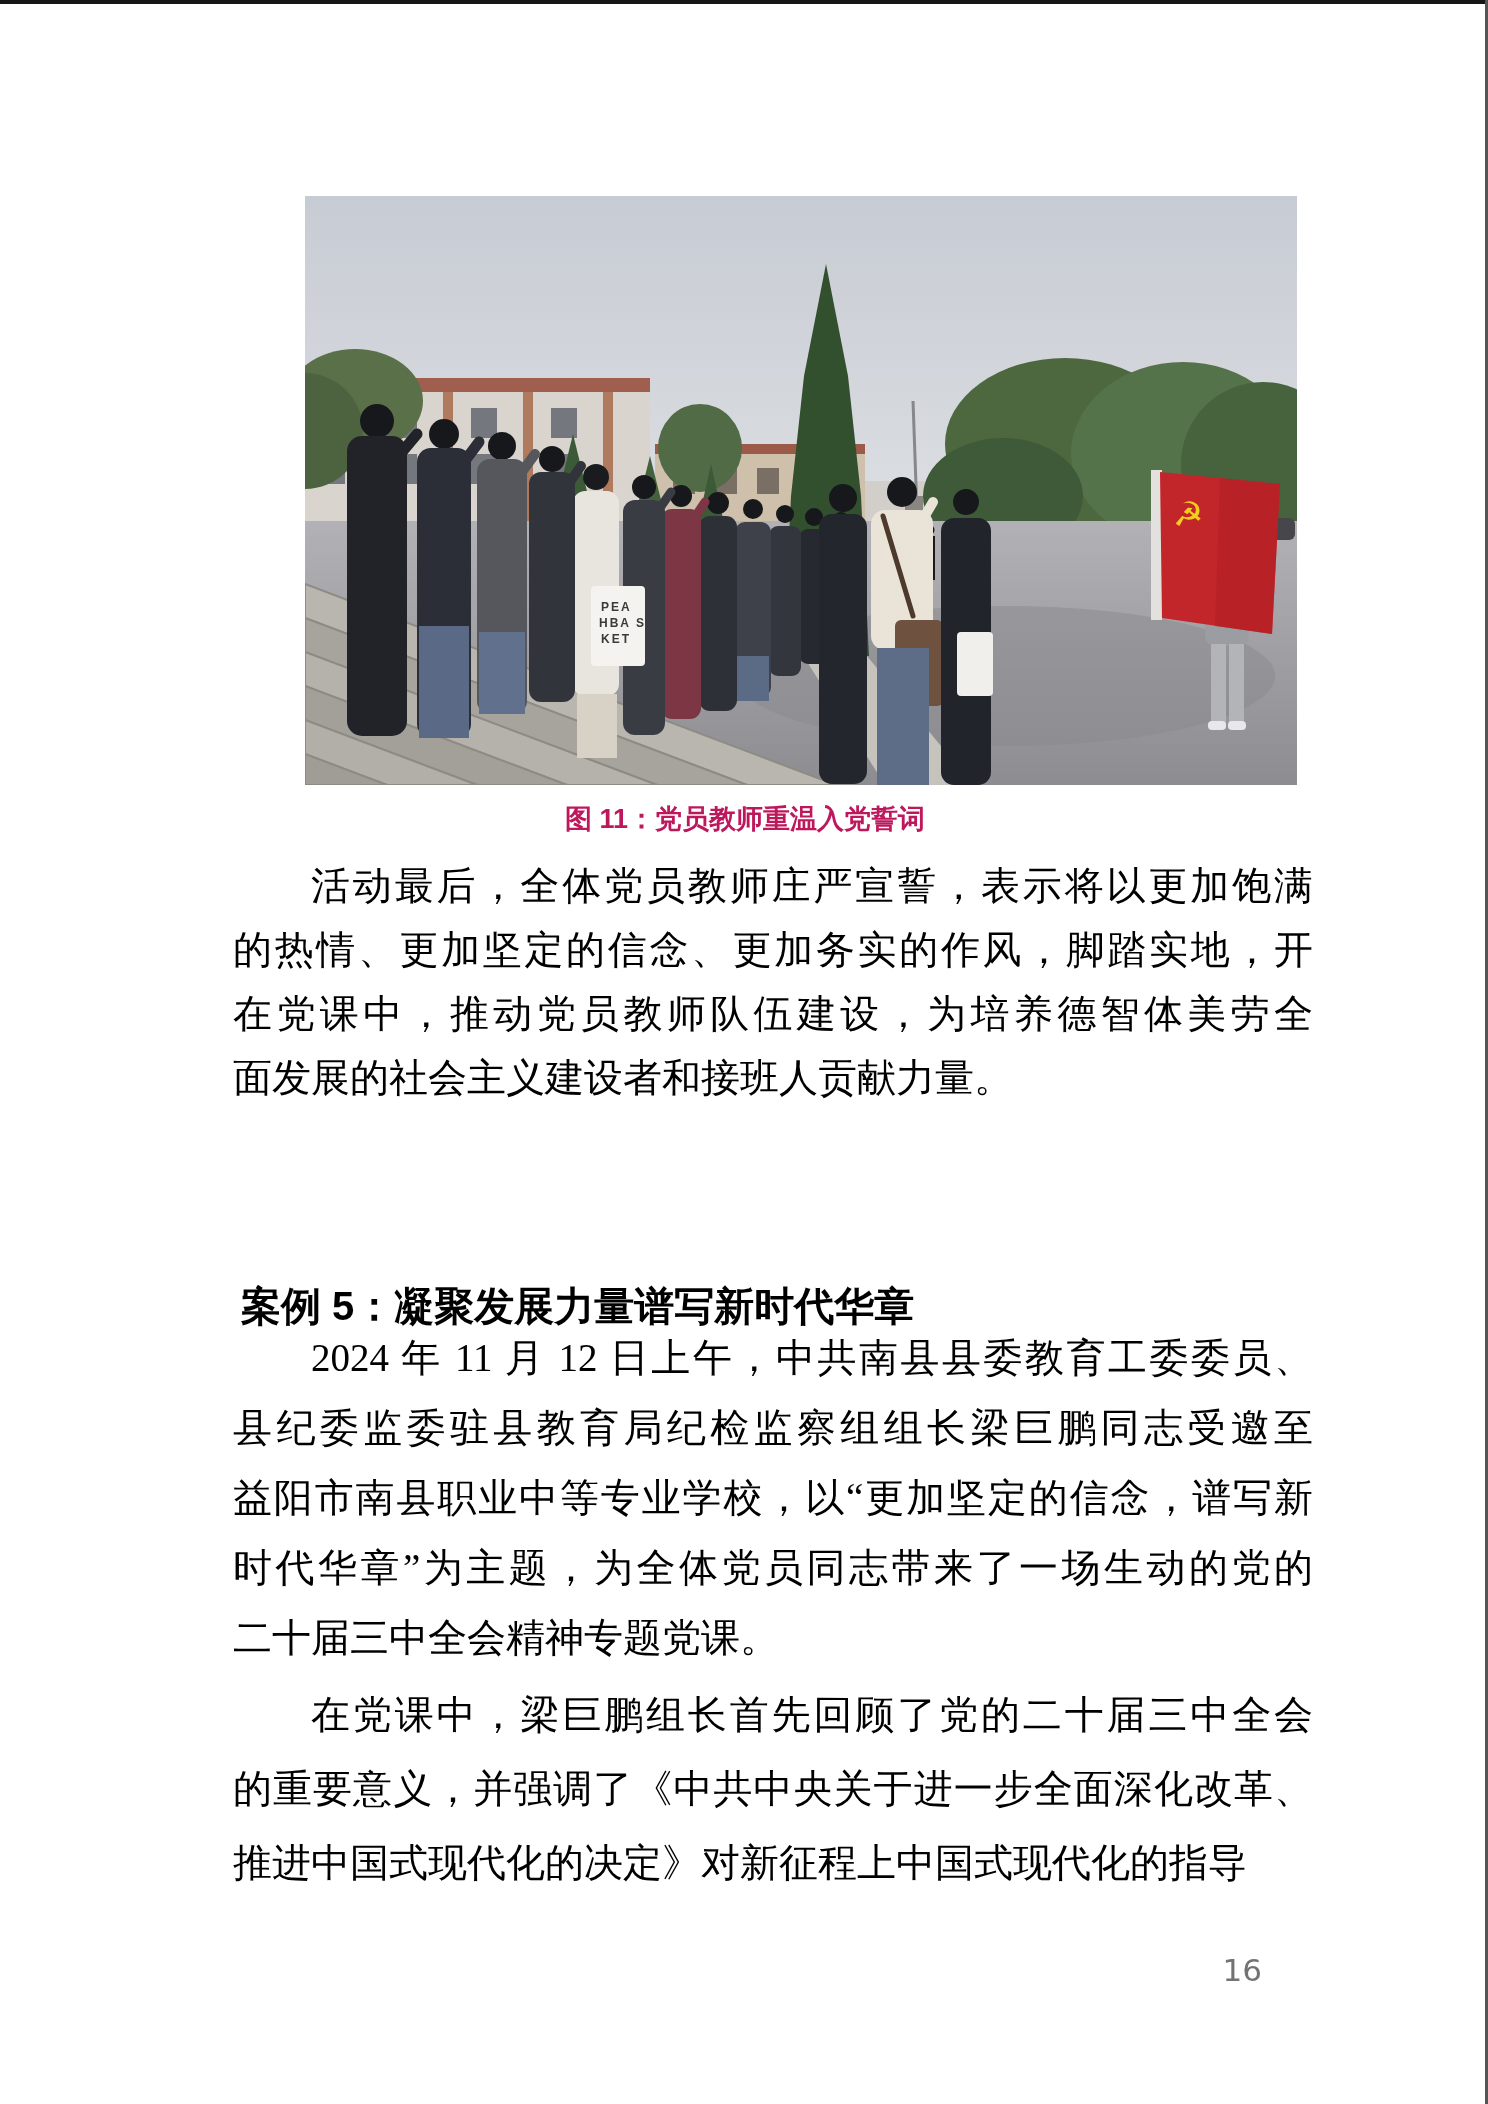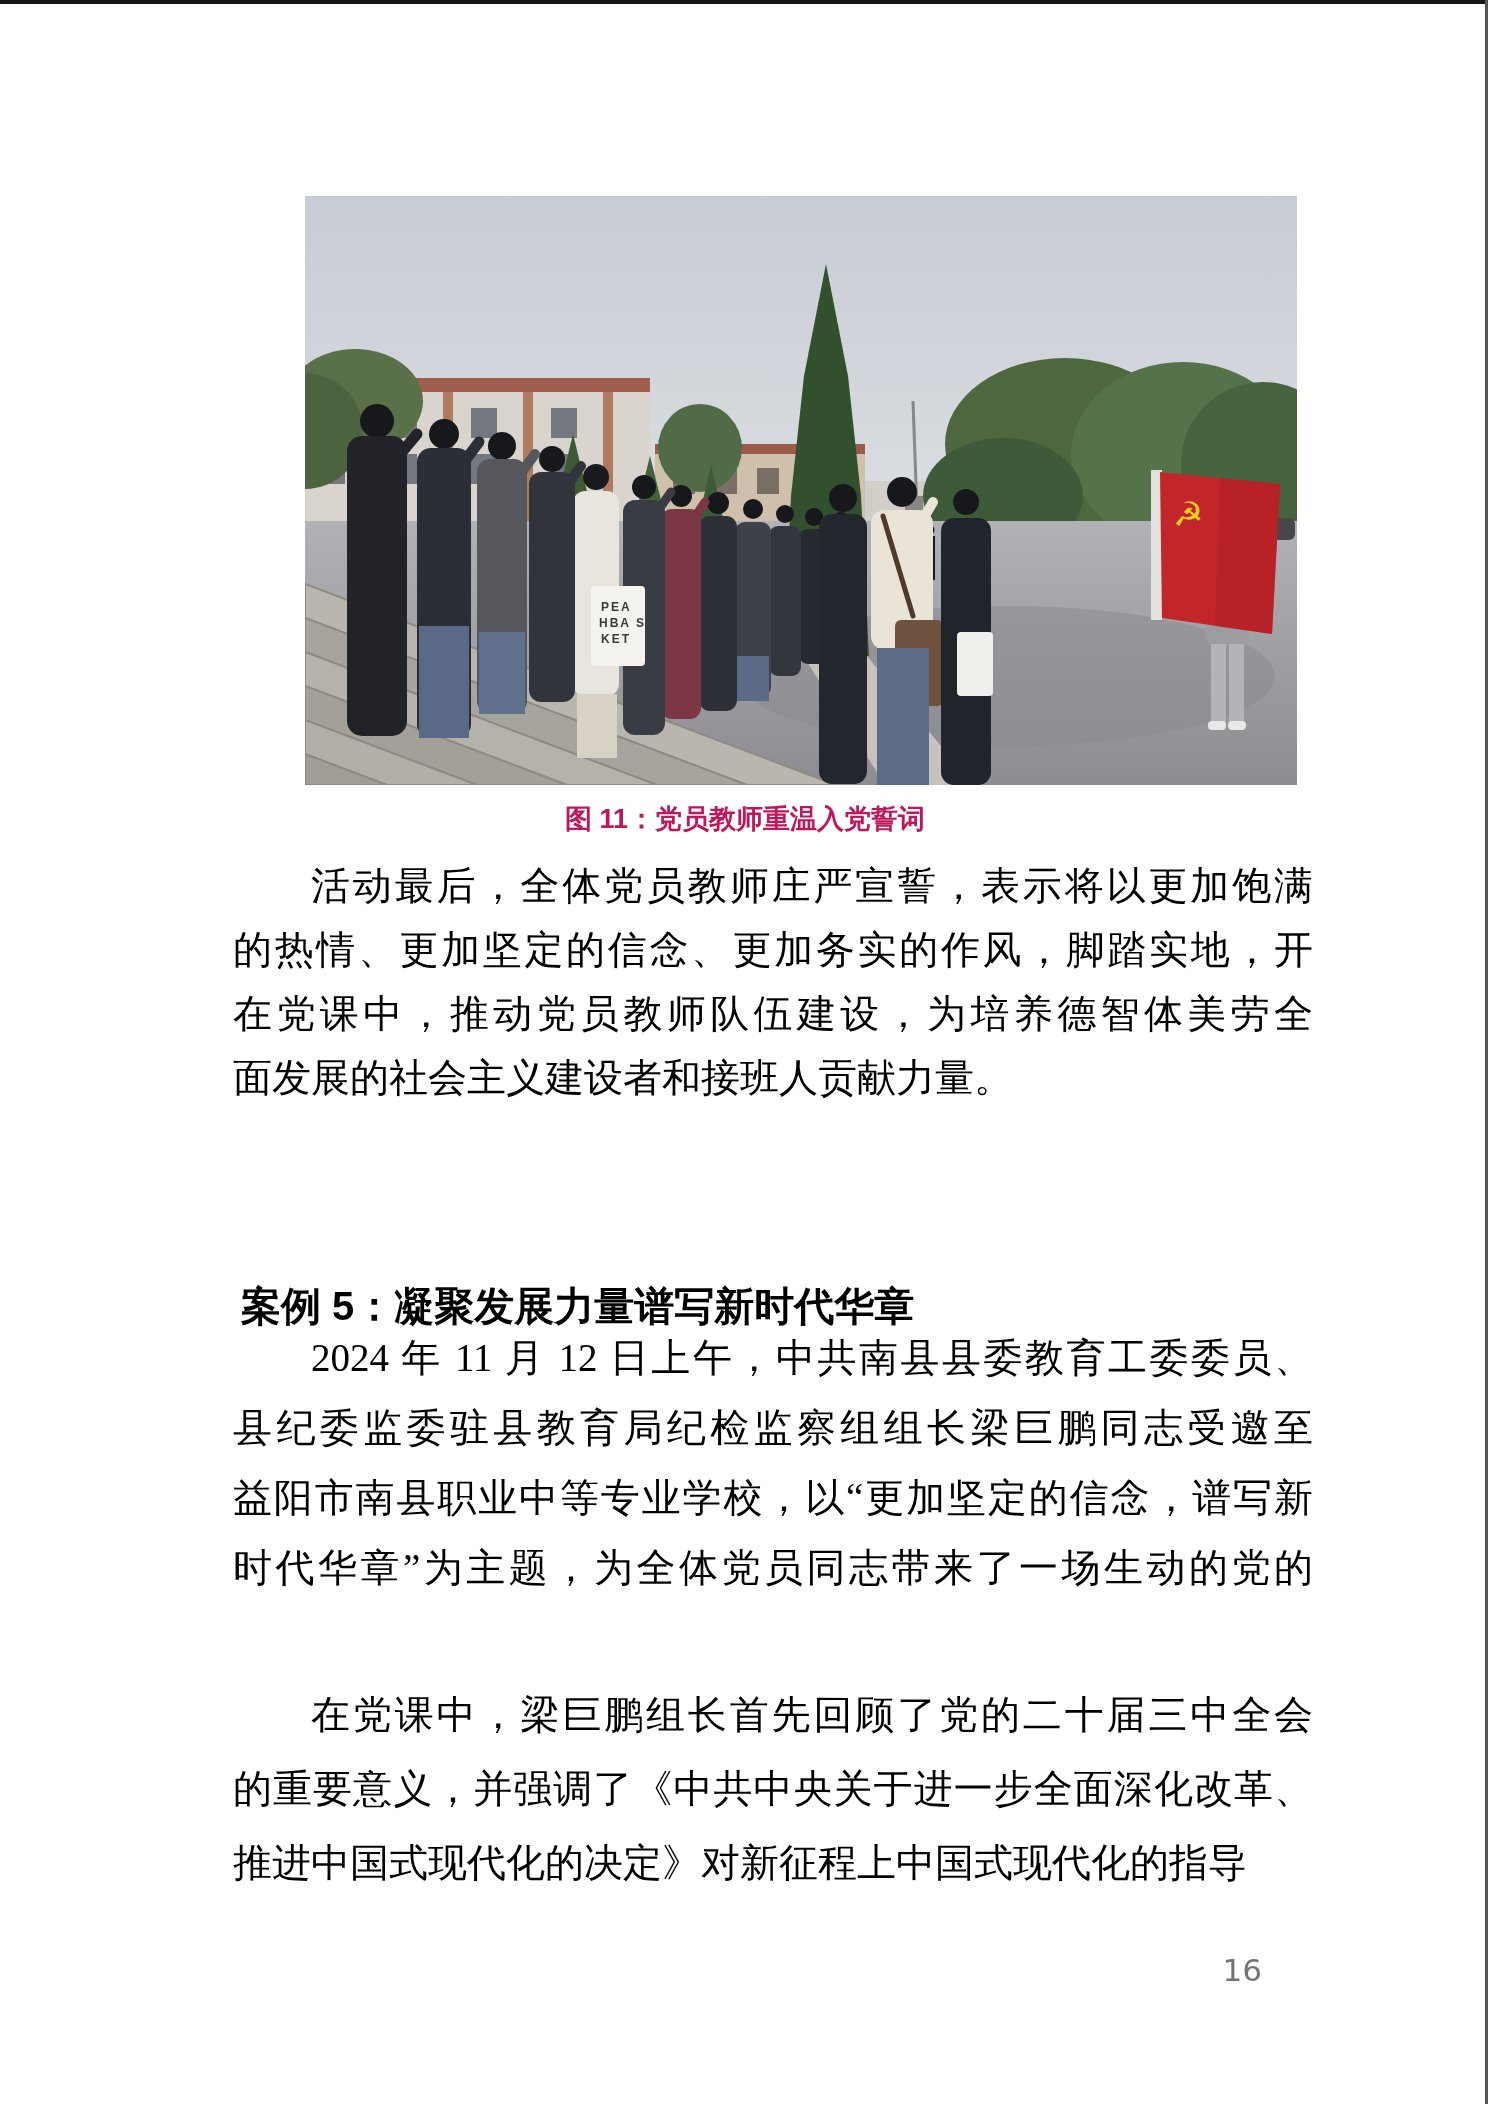--- a/index.html
+++ b/index.html
@@ -264,20 +264,21 @@
     <div class="line">面发展的社会主义建设者和接班人贡献力量。</div>
   </div>
 
   <h2 class="heading">案例 5：凝聚发展力量谱写新时代华章</h2>
 
   <div class="para p2">
     <div class="line j ind">2024 年 11 月 12 日上午，中共南县县委教育工委委员、</div>
     <div class="line j">县纪委监委驻县教育局纪检监察组组长梁巨鹏同志受邀至</div>
     <div class="line j">益阳市南县职业中等专业学校，以“更加坚定的信念，谱写新</div>
     <div class="line j">时代华章”为主题，为全体党员同志带来了一场生动的党的</div>
+    <div class="line">二十届三中全会精神专题党课。</div>
   </div>
 
   <div class="para p3">
     <div class="line j ind">在党课中，梁巨鹏组长首先回顾了党的二十届三中全会</div>
     <div class="line j">的重要意义，并强调了《中共中央关于进一步全面深化改革、</div>
     <div class="line">推进中国式现代化的决定》对新征程上中国式现代化的指导</div>
   </div>
 
   <div class="pagenum">16</div>
 </div>

